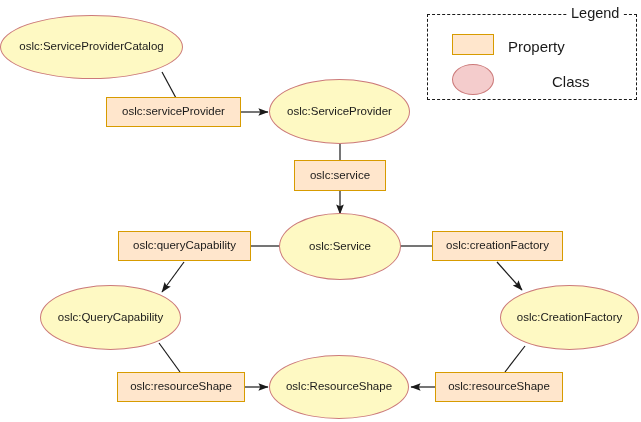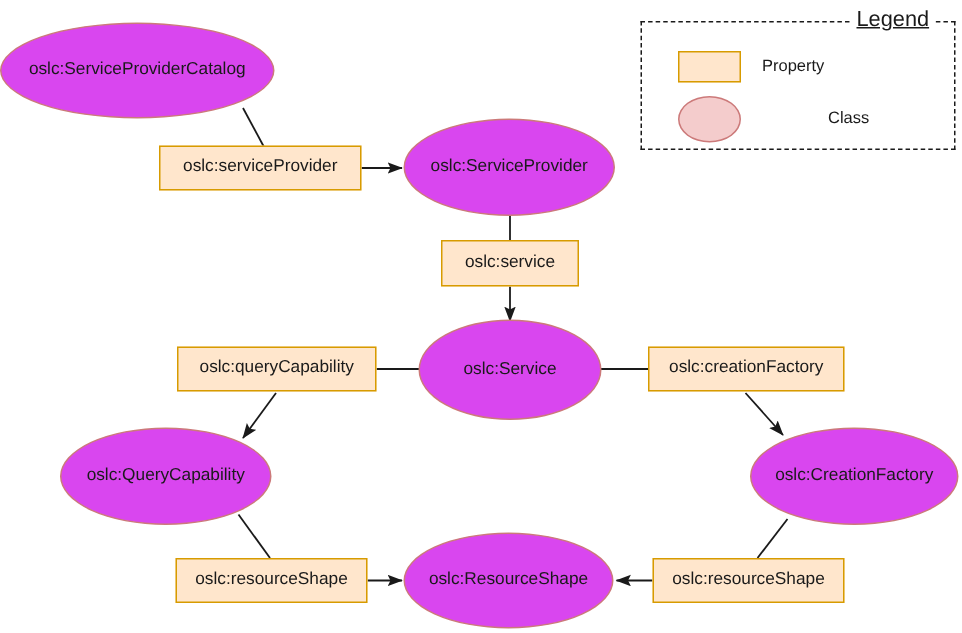--- a/index.html
+++ b/index.html
@@ -30,21 +30,21 @@
     align-items: center;
     justify-content: center;
     text-align: center;
     color: #1a1a1a;
     font-size: 11.5px;
     line-height: 1.15;
     white-space: nowrap;
   }
   .class-node {
     border-radius: 50%;
-    background: #d946ef;
+    background: #fef9c3;
     border: 1.3px solid #cc7a7a;
   }
   .prop-node {
     background: #ffe6cc;
     border: 1.3px solid #d79b00;
   }
   .legend-box {
     position: absolute;
     box-sizing: border-box;
     border: 1.5px dashed #1a1a1a;
@@ -66,21 +66,21 @@
   }
   .legend-swatch-class {
     position: absolute;
     box-sizing: border-box;
     background: #f4cccc;
     border: 1.4px solid #cc7a7a;
     border-radius: 50%;
   }
   .legend-label {
     position: absolute;
-    font-size: 11px;
+    font-size: 15px;
     color: #1a1a1a;
     white-space: nowrap;
   }
 </style>
 </head>
 <body>
 
 <div id="canvas">
 
   <svg class="edges" viewBox="0 0 641 422">
@@ -158,21 +158,21 @@
   <div class="node class-node" style="left:269px; top:355px; width:140px; height:64px;">
     <span>oslc:ResourceShape</span>
   </div>
 
   <div class="node prop-node" style="left:435px; top:372px; width:128px; height:30px;">
     <span>oslc:resourceShape</span>
   </div>
 
   <div class="legend-box" style="left:427px; top:14px; width:210px; height:86px;"></div>
 
-  <div class="legend-title" style="left:567px; top:5px;text-decoration:underline;">Legend</div>
+  <div class="legend-title" style="left:567px; top:5px;">Legend</div>
 
   <div class="legend-swatch-prop" style="left:452px; top:34px; width:42px; height:21px;"></div>
   <div class="legend-label" style="left:508px; top:38px;">Property</div>
 
   <div class="legend-swatch-class" style="left:452px; top:64px; width:42px; height:31px;"></div>
   <div class="legend-label" style="left:508px; top:73px;margin-left:44px;">Class</div>
 
 </div>
 
 </body></html>

